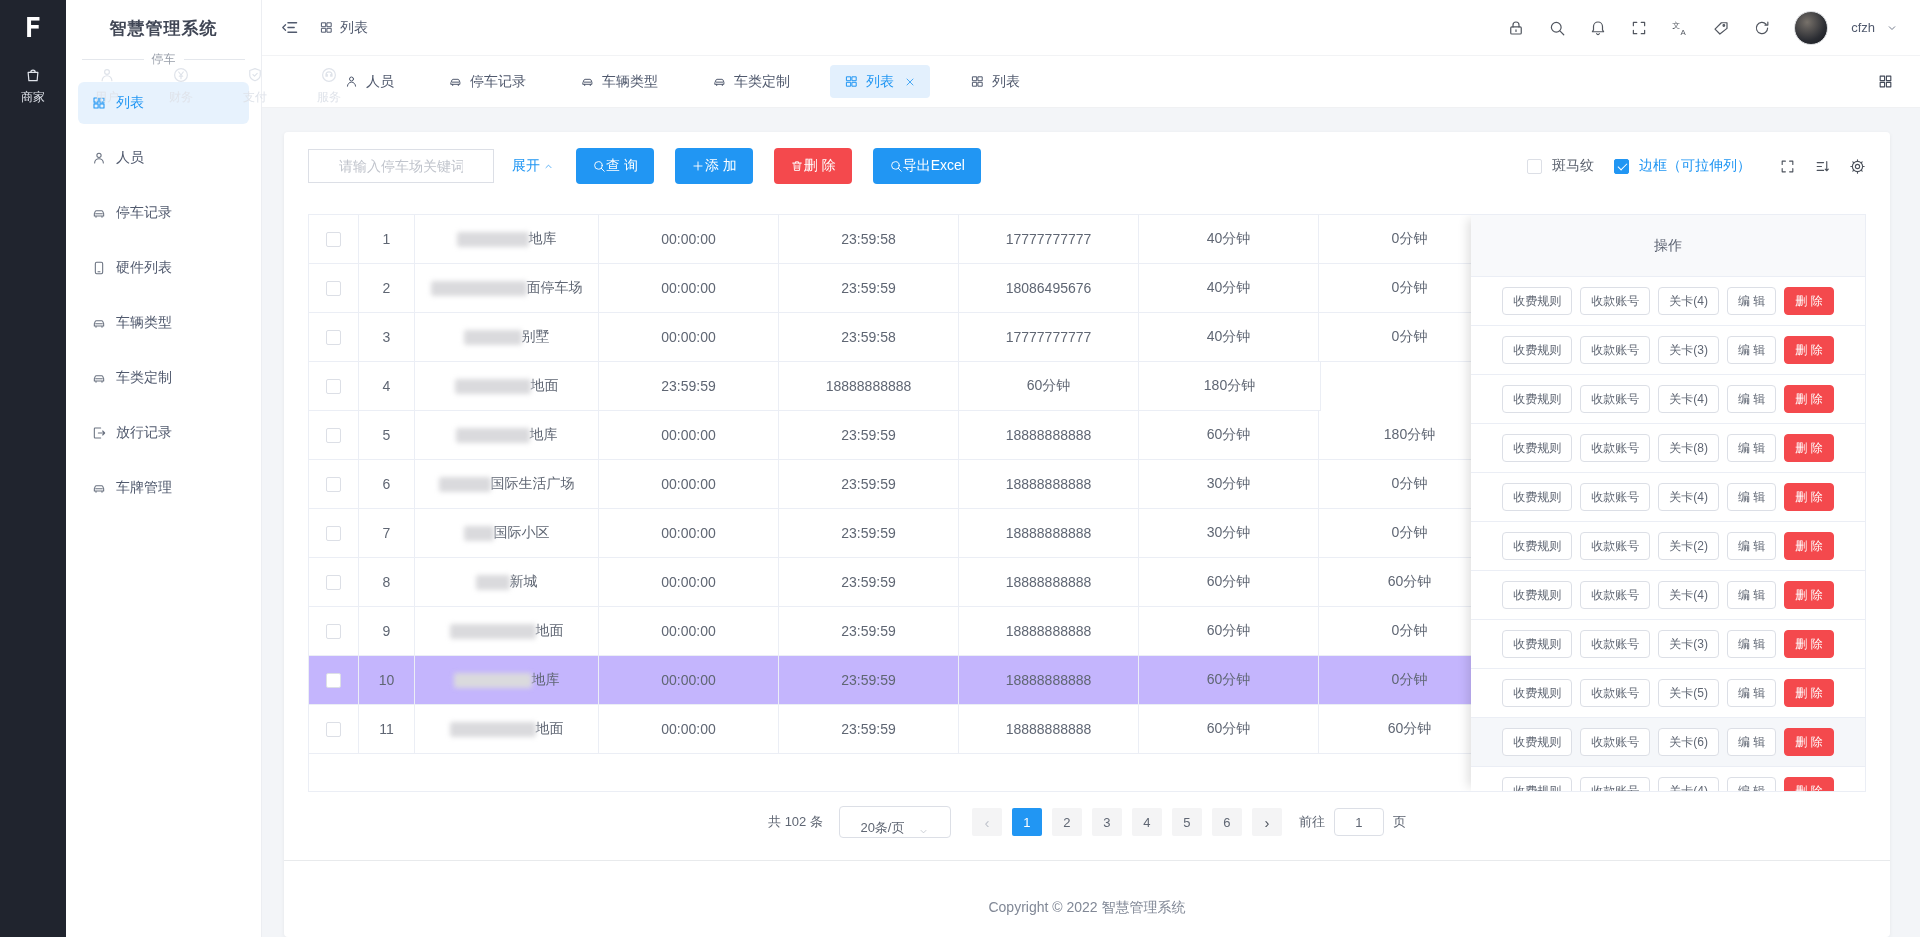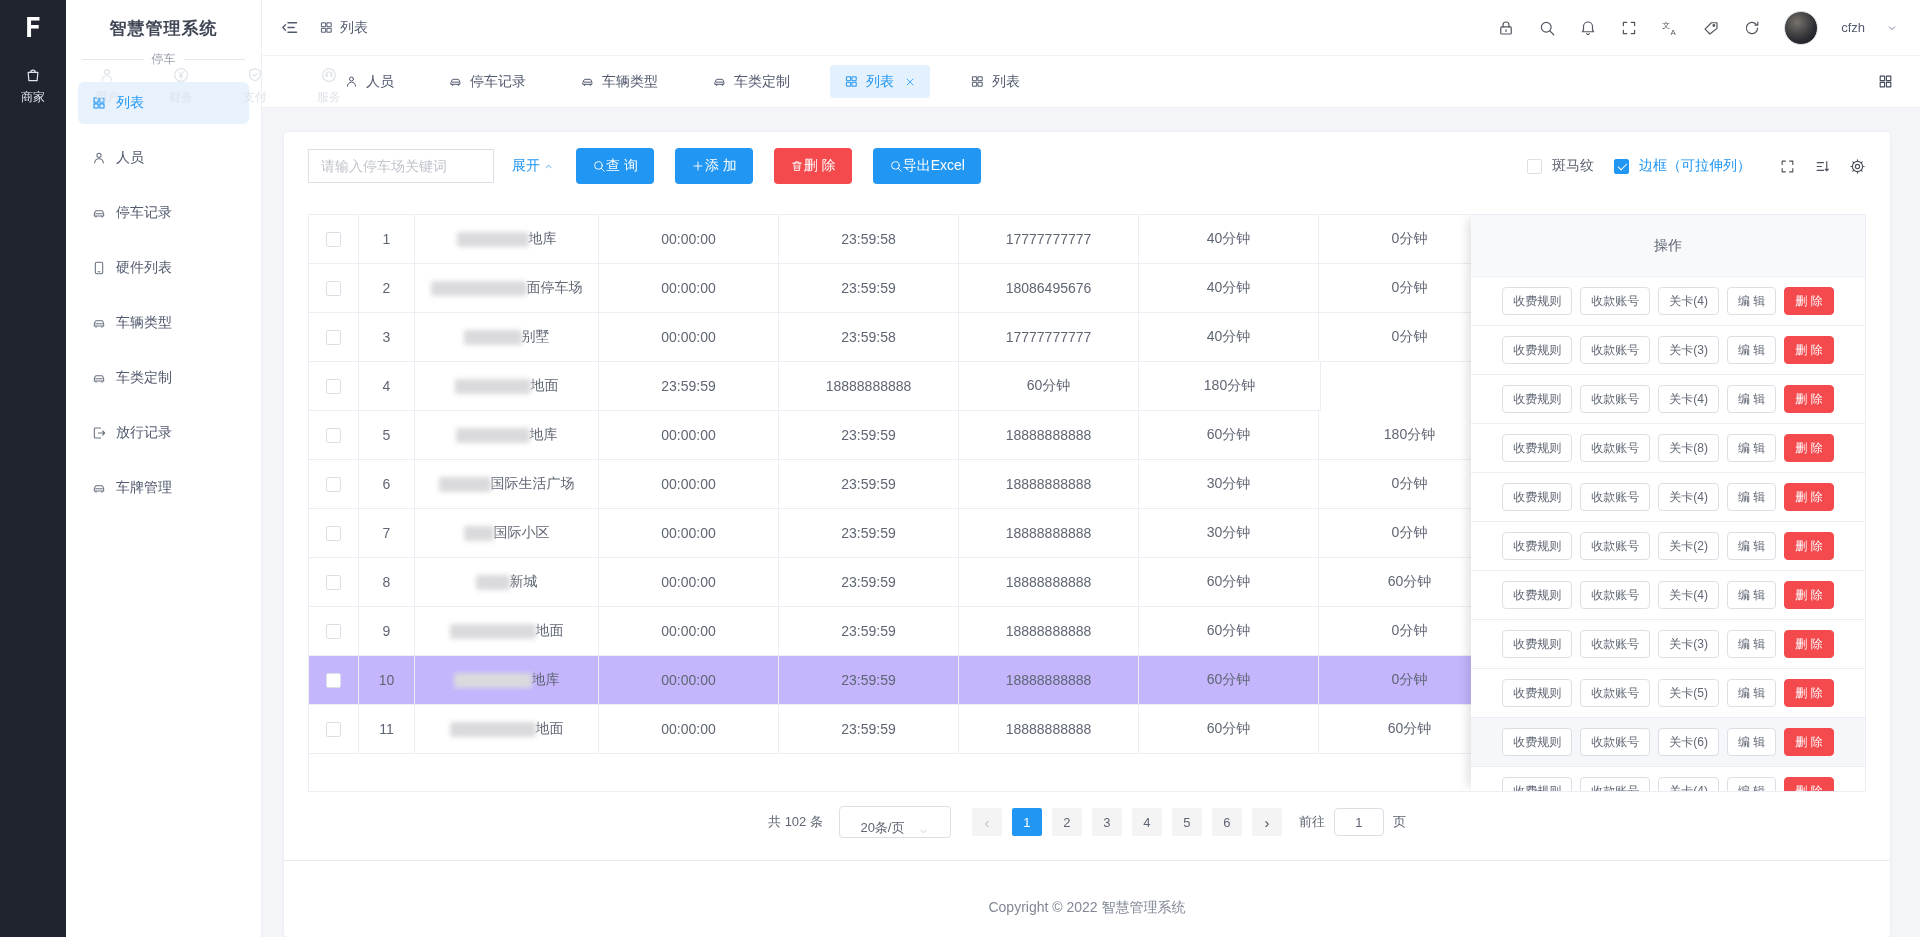--- a/index.html
+++ b/index.html
@@ -28,34 +28,34 @@
   
   .main{margin-left:262px;height:937px;display:flex;flex-direction:column}
   .topbar{height:56px;background:#fff;display:flex;align-items:center;padding:0 22px 0 18px;border-bottom:1px solid #f2f3f5}
   .topbar .lft{display:flex;align-items:center;gap:20px;color:#515a6e}
   .fold{width:19px;height:19px;color:#515a6e;cursor:pointer}
   .crumb{display:flex;align-items:center;gap:6px;font-size:14px}
   .crumb .ic{width:15px;height:15px}
   .top-right{margin-left:auto;display:flex;align-items:center;gap:23px;color:#51565f}
   .top-right .ic{width:18px;height:18px;cursor:pointer}
   .avatar{width:34px;height:34px;border-radius:50%;background:radial-gradient(circle at 38% 32%,#77716a,#2b2d33 62%,#15161a);border:1px solid #d8dadd}
-  .uname{display:flex;align-items:center;gap:21px;font-size:13px;color:#515a6e;cursor:pointer}
+  .uname{display:flex;align-items:center;gap:11px;font-size:13px;color:#515a6e;cursor:pointer}
   .uname .ic{width:12px;height:12px}
   
   .tabbar{height:52px;background:#fff;display:flex;align-items:center;padding:0 26px 0 68px;border-bottom:1px solid #f0f1f3}
   .tab{display:flex;align-items:center;gap:7px;height:33px;padding:0 14px;border-radius:4px;color:#515a6e;font-size:14px;margin-right:26px;cursor:pointer;white-space:nowrap}
   .tab .ic{width:15px;height:15px}
   .tab .tclose{width:12px;height:12px;margin-left:3px}
   .tab.active{background:#e3f0fd;color:#2196f3}
   .tab-layout{margin-left:auto;width:17px;height:17px;color:#444b5a;cursor:pointer}
   
   .content{flex:1;padding:24px 30px 0 22px;overflow:hidden}
   .card{background:#fff;border-radius:4px;box-shadow:0 1px 4px rgba(0,21,41,.06);height:100%;display:flex;flex-direction:column}
   .toolbar{display:flex;align-items:center;margin:16px 24px 0}
-  .search-input{width:186px;height:34px;border:1px solid #dcdfe6;border-radius:0;padding:0 12px;font-size:14px;color:#333;outline:none}
+  .search-input{width:186px;height:34px;border:1px solid #dcdfe6;border-radius:0;padding:0 30px;font-size:14px;color:#333;outline:none}
   .search-input::placeholder{color:#c0c4cc}
   .expand{color:#2196f3;font-size:14px;margin:0 22px 0 18px;display:flex;align-items:center;gap:3px;cursor:pointer}
   .expand .ic{width:11px;height:11px;transform:rotate(180deg)}
   .btn{height:36px;border:none;border-radius:4px;color:#fff;font-size:14px;display:inline-flex;align-items:center;padding:0 16px;margin-right:21px;cursor:pointer;white-space:nowrap}
   .btn .ic{width:14px;height:14px}
   .btn.primary{background:#2196f3}
   .btn.danger{background:#f4494d}
   .view-opts{margin-left:auto;display:flex;align-items:center;gap:10px}
   .cbx{width:15px;height:15px;border:1px solid #dcdfe6;border-radius:2px;background:#fff;position:relative;cursor:pointer;flex:none}
   .cbx.checked{background:#2196f3;border-color:#2196f3}

